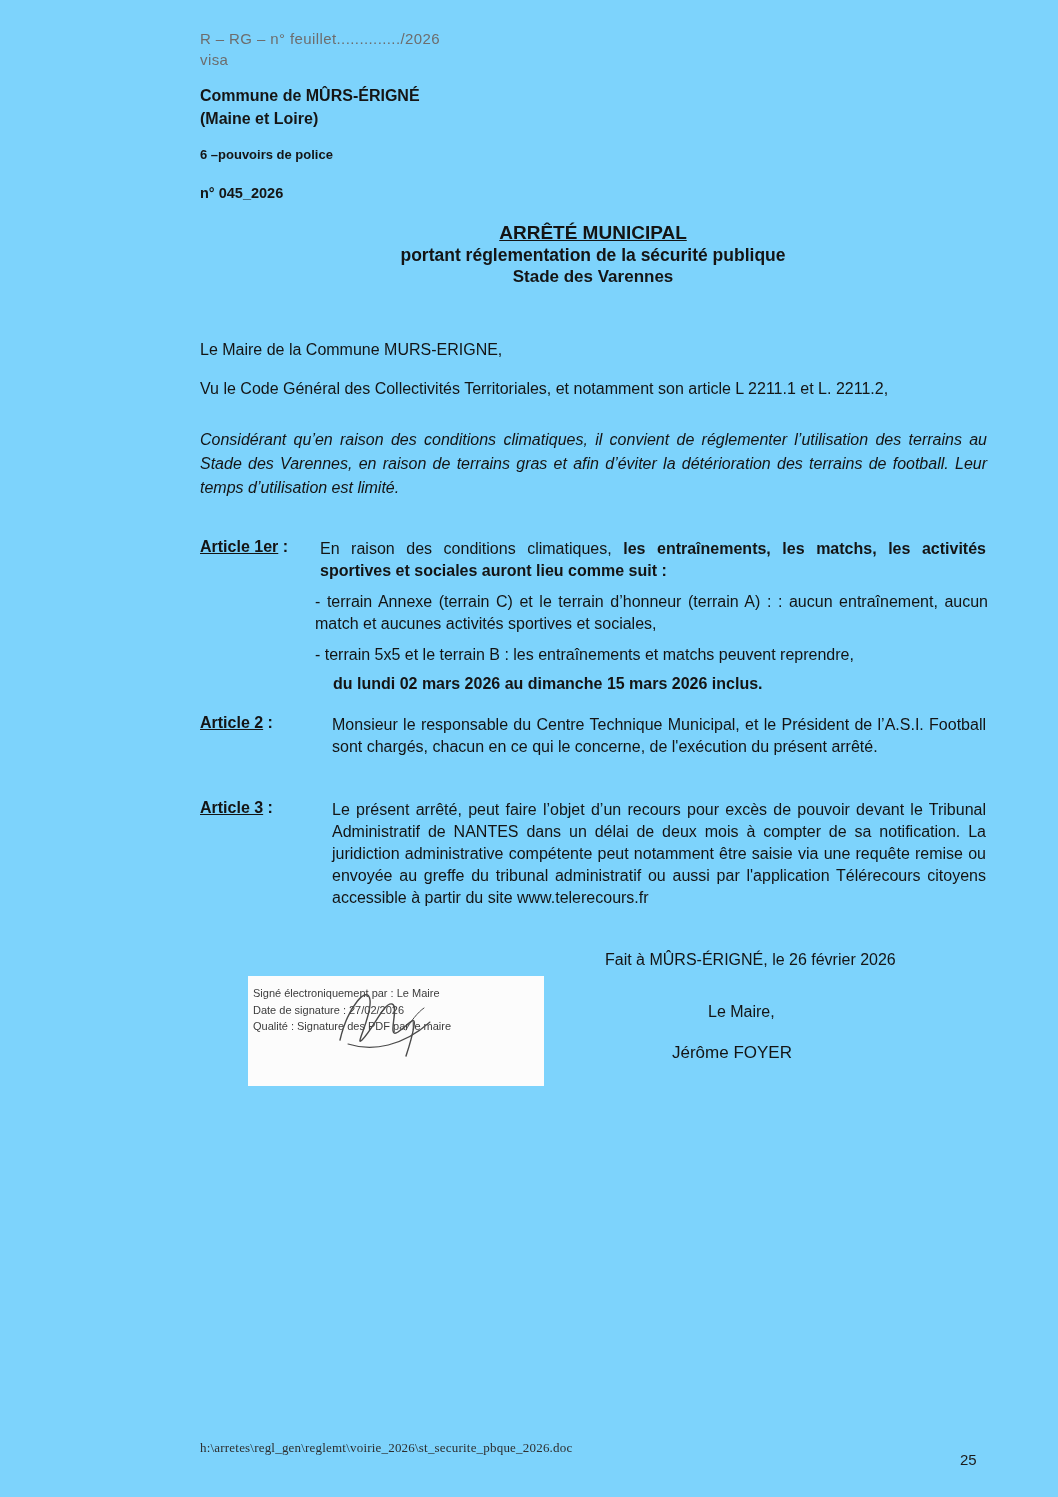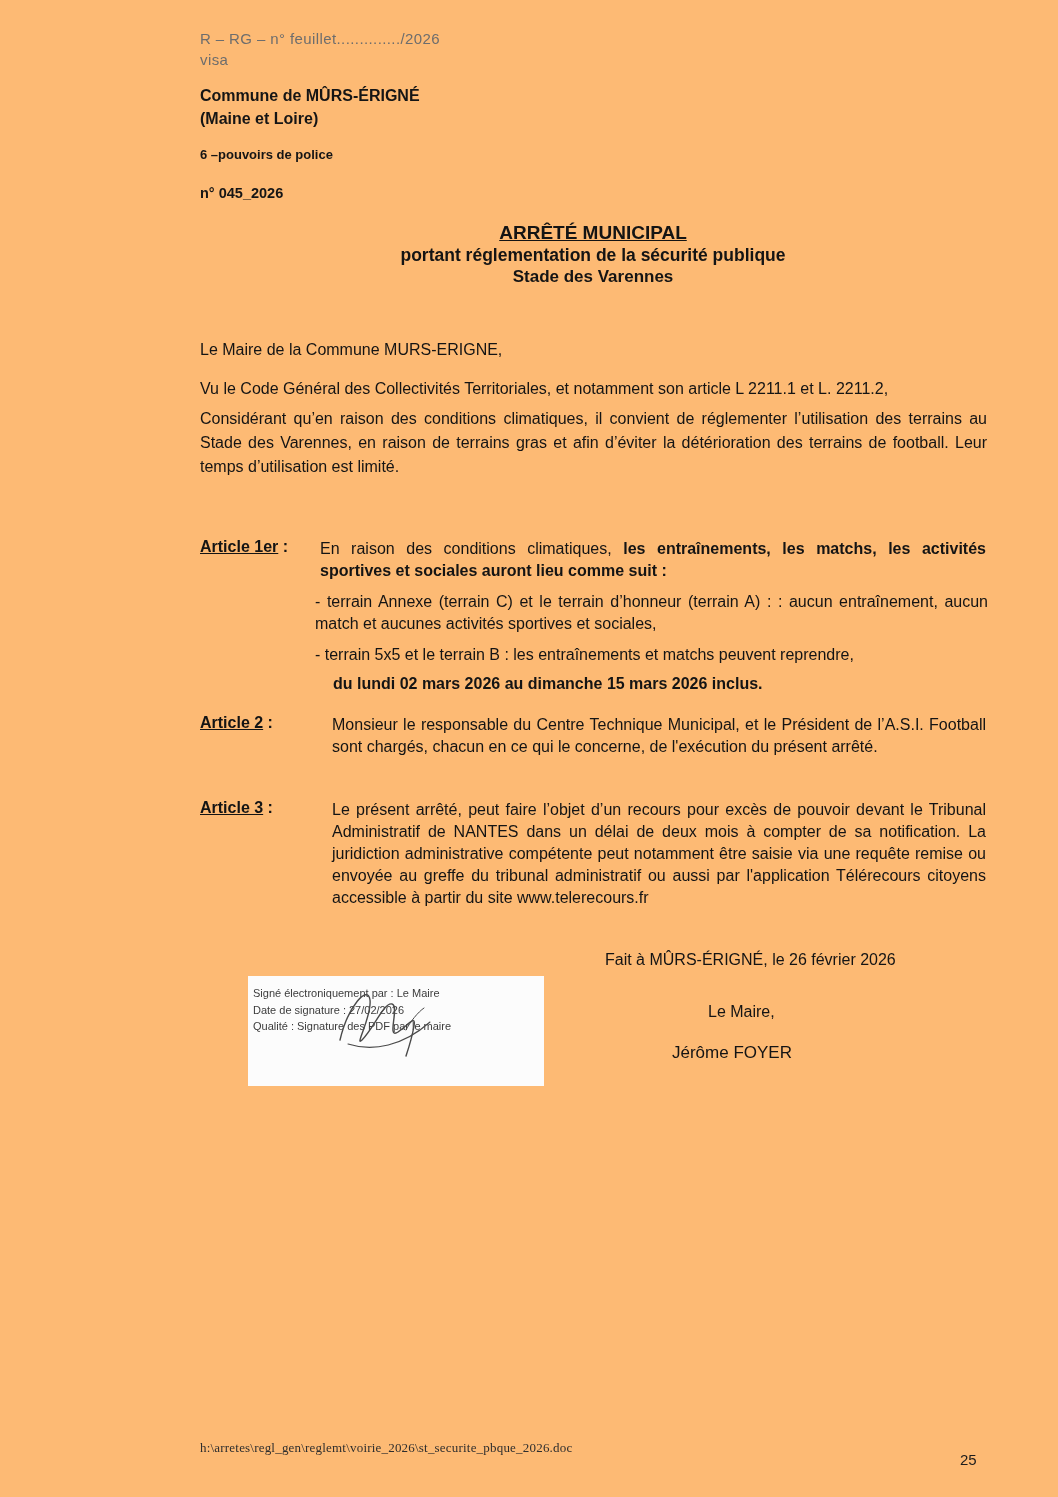--- a/index.html
+++ b/index.html
@@ -1,19 +1,19 @@
 <!DOCTYPE html>
 <html lang="fr"><head>
 <meta charset="utf-8">
 <style>
   html,body{margin:0;padding:0;background:#ffffff;}
   .page{
     position:relative;
     width:1058px;height:1497px;
-    background:#fdba74;
+    background:#7dd3fc;
     font-family:"Liberation Sans","DejaVu Sans",sans-serif;
     color:#111;
     overflow:hidden;
   }
   .abs{position:absolute;}
   
   .hdr{
     left:200px;top:28px;
     font-size:15px;line-height:21px;
     color:#6d6d6d;letter-spacing:0.4px;
@@ -27,21 +27,21 @@
   .title-block{
     left:200px;top:221px;width:786px;
     text-align:center;font-weight:bold;color:#141414;
   }
   .title-l1{font-size:19px;text-decoration:underline;line-height:23px;}
   .title-l2{font-size:17.5px;line-height:22px;}
   .title-l3{font-size:17px;line-height:22px;}
   .body-par{font-size:16px;line-height:24px;color:#141414;}
   .p1{left:200px;top:338px;width:786px;}
   .p2{left:200px;top:377px;width:800px;}
-  .p3{left:200px;top:407px;width:787px;text-align:justify;}
+  .p3{left:200px;top:428px;width:787px;text-align:justify;font-style:italic;}
   .arrete-head{
     left:200px;top:495px;width:786px;text-align:center;
     font-size:17px;font-weight:bold;text-decoration:underline;color:#141414;
   }
   .art-label{
     font-size:16px;font-weight:bold;color:#141414;white-space:nowrap;
   }
   .art-label .lbl{text-decoration:underline;}
   .art-body{font-size:16px;line-height:22px;color:#141414;text-align:justify;}
   .lbl1{left:200px;top:538px;}

